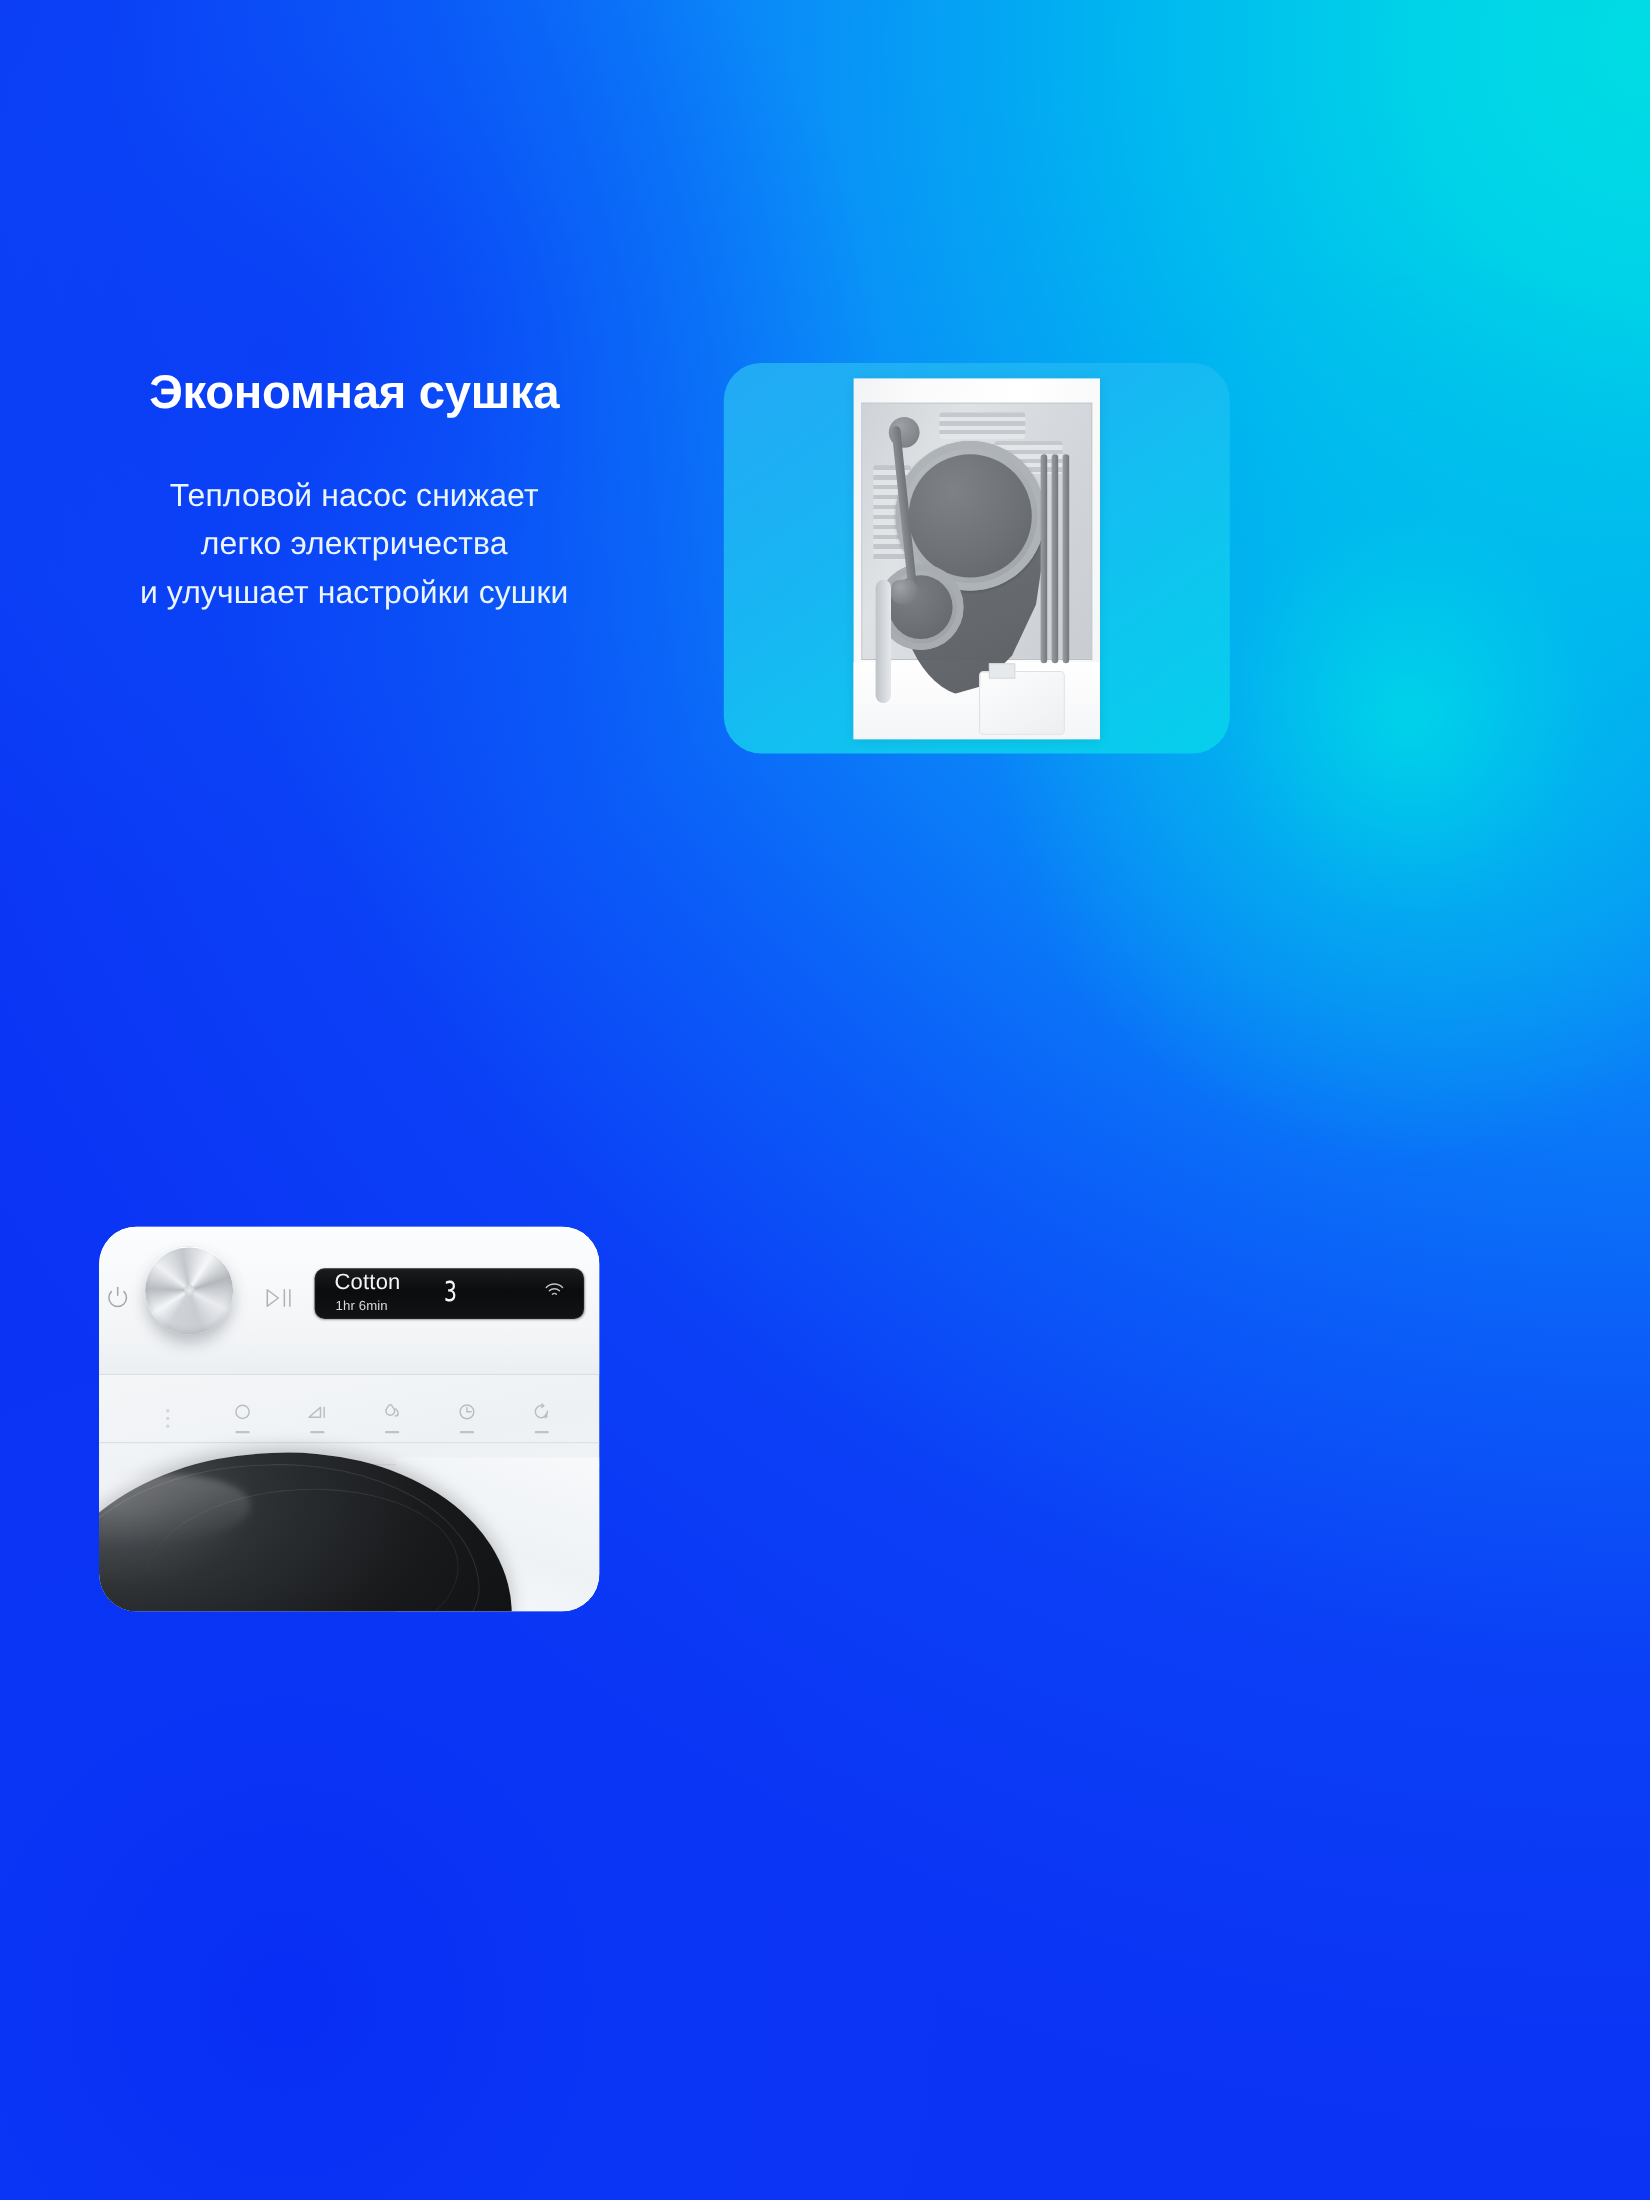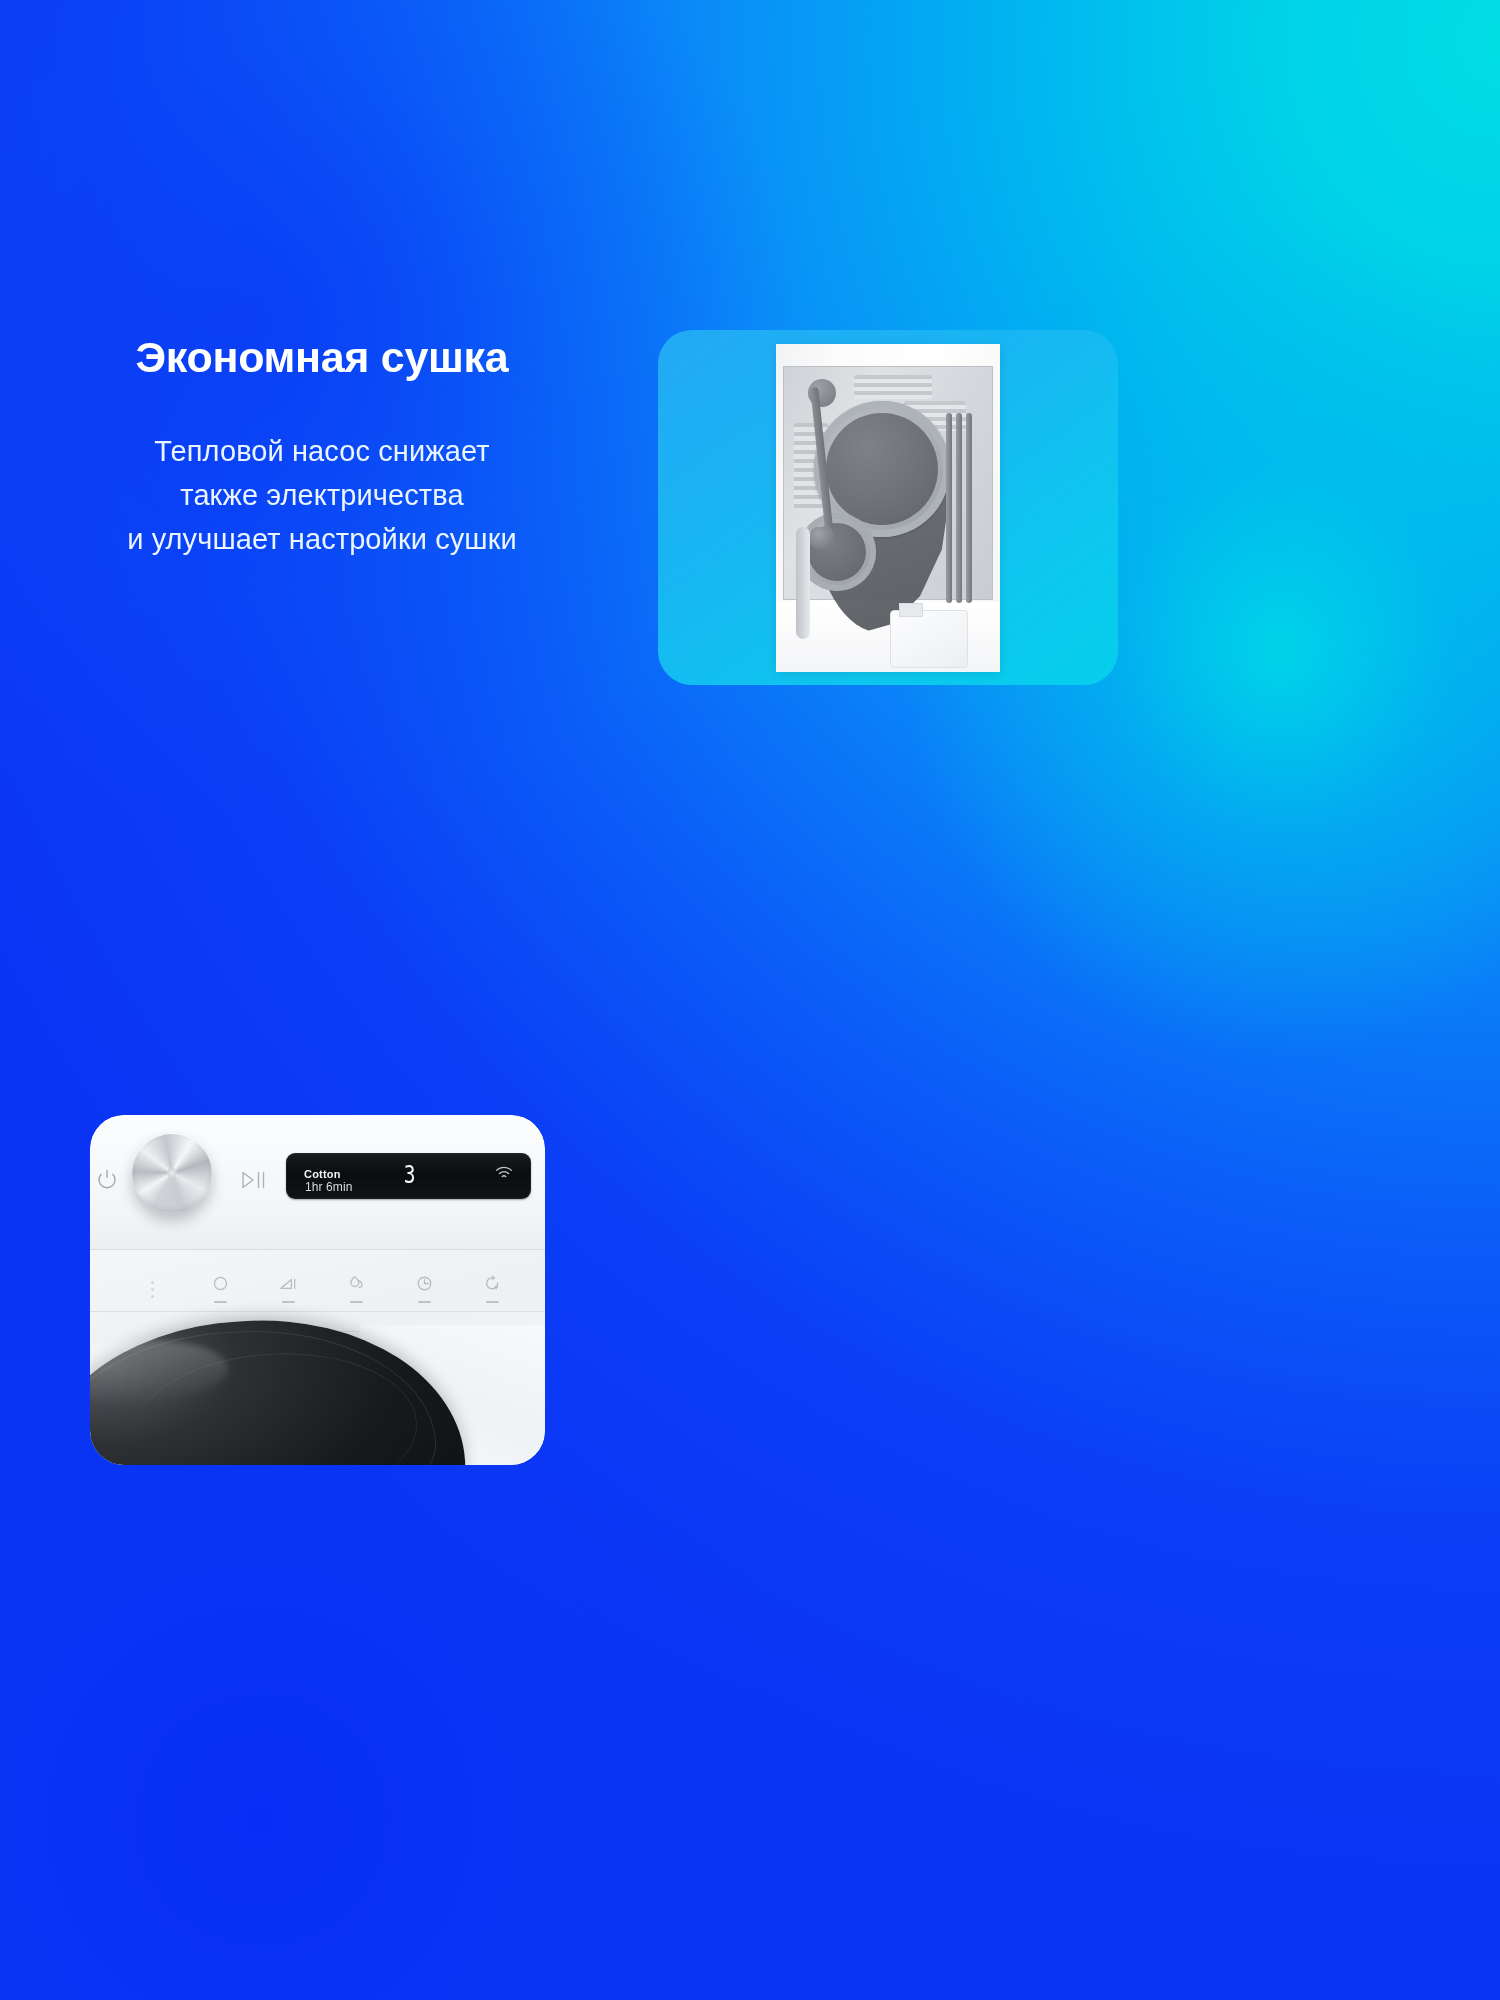--- a/index.html
+++ b/index.html
@@ -350,26 +350,25 @@
     position: absolute;
     left: 196px; top: 38px;
     width: 245px; height: 46px;
     border-radius: 9px;
     background: linear-gradient(to bottom, #1b1c1e 0%, #0b0c0d 45%, #121314 100%);
     box-shadow: 0 1px 2px rgba(0,0,0,.35), 0 0 0 1px rgba(255,255,255,.06) inset;
     overflow: hidden;
   }
   .display .prog {
     position: absolute;
-    left: 18px; top: 16px;
+    left: 18px; top: 3px;
     color: #f2f4f6;
-    font-size: 11px;
+    font-size: 20px;
     letter-spacing: .2px;
     line-height: 1;
-    font-weight: bold;
   }
   .display .time {
     position: absolute;
     left: 19px; top: 28px;
     color: #d8dbdf;
     font-size: 12px;
     letter-spacing: .1px;
     line-height: 1;
   }
   .display .digit {
@@ -472,21 +471,21 @@
 </div>
 
 <div class="stage">
 
   <section class="block" id="block-economy">
 
     <div class="b1-text">
       <h2 class="heading">Экономная сушка</h2>
       <p class="body">
         <span>Тепловой насос снижает</span><br>
-        <span>также электричества</span><br>
+        <span>легко электричества</span><br>
         <span>и улучшает настройки сушки</span>
       </p>
     </div>
 
     <div class="card-photo">
       <div class="dryer-back">
         <div class="base-strip"></div>
         <div class="back-plate">
           <div class="vent-top"></div>
           <div class="vent-top2"></div>

